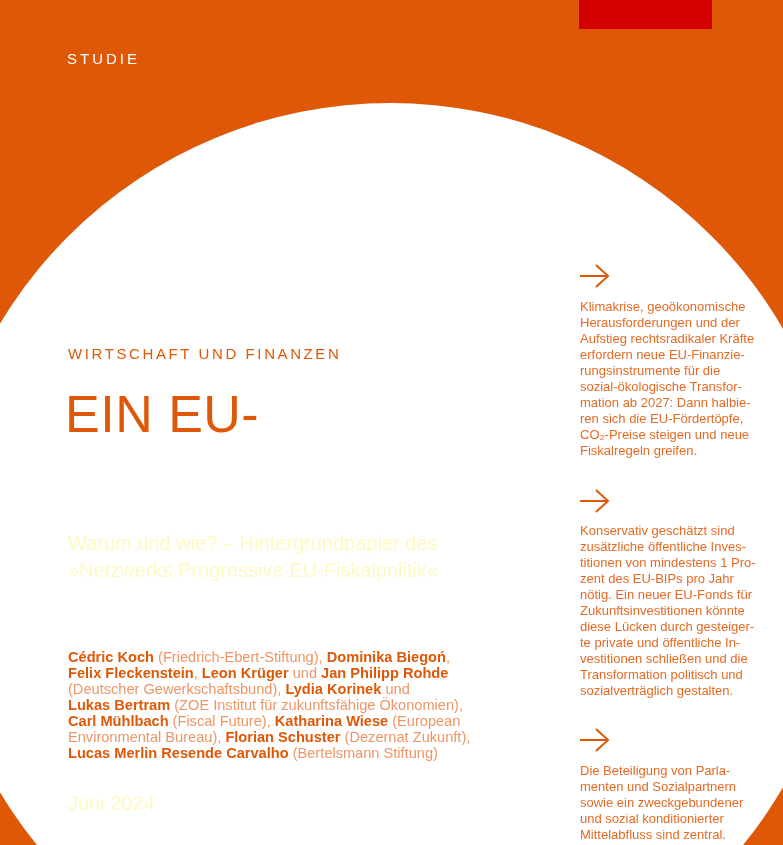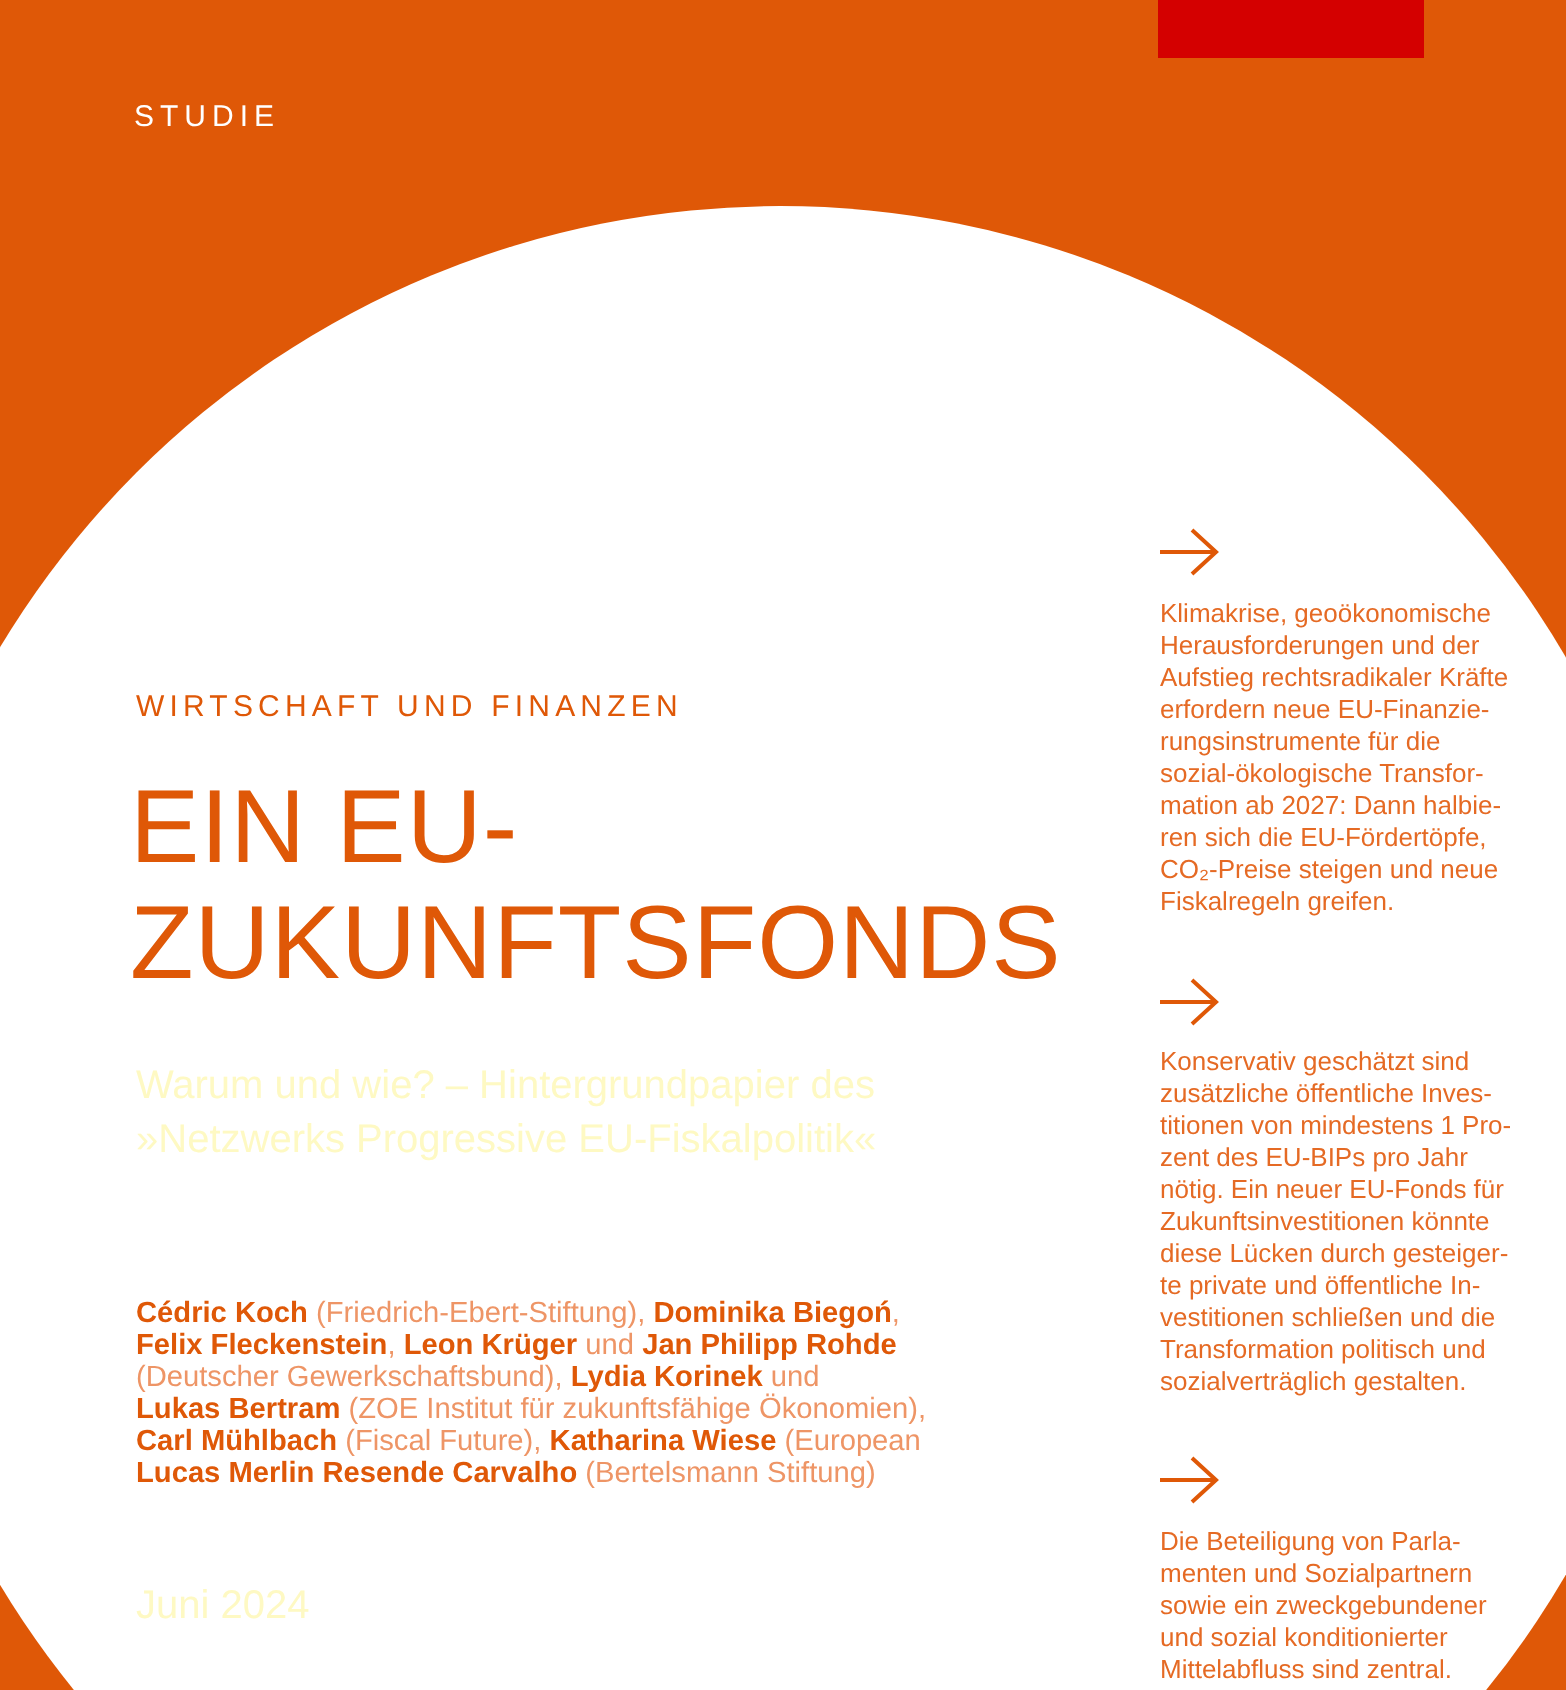--- a/index.html
+++ b/index.html
@@ -74,32 +74,32 @@
 
   <div class="circle"></div>
 
   <div class="kicker">STUDIE</div>
   <div class="redbar"></div>
 
   <div class="category">WIRTSCHAFT UND FINANZEN</div>
 
   <div class="title">
     <div>EIN EU-</div>
-    <div>ZUKUNFTSFONDS</div>
   </div>
 
   <div class="subtitle">Warum und wie? – Hintergrundpapier des
 »Netzwerks Progressive EU-Fiskalpolitik«</div>
 
   <div class="authors">
       <div><b>Cédric Koch</b><span> (Friedrich-Ebert-Stiftung), </span><b>Dominika Biegoń</b><span>,</span></div>
       <div><b>Felix Fleckenstein</b><span>, </span><b>Leon Krüger</b><span> und </span><b>Jan Philipp Rohde</b></div>
       <div><span>(Deutscher Gewerkschaftsbund), </span><b>Lydia Korinek</b><span> und</span></div>
       <div><b>Lukas Bertram</b><span> (ZOE Institut für zukunftsfähige Ökonomien),</span></div>
       <div><b>Carl Mühlbach</b><span> (Fiscal Future), </span><b>Katharina Wiese</b><span> (European</span></div>
+      <div><span>Environmental Bureau), </span><b>Florian Schuster</b><span> (Dezernat Zukunft),</span></div>
       <div><b>Lucas Merlin Resende Carvalho</b><span> (Bertelsmann Stiftung)</span></div>
     </div>
 
   <div class="date">Juni 2024</div>
 
   <div class="sb-arrow" id="sb1-arrow">
     <svg width="32" height="26" viewBox="0 0 32 26">
       <line x1="1" y1="13" x2="29" y2="13" stroke="#DF5807" stroke-width="2"></line>
       <polyline points="17,2 29,13 17,24" fill="none" stroke="#DF5807" stroke-width="2"></polyline>
     </svg>

